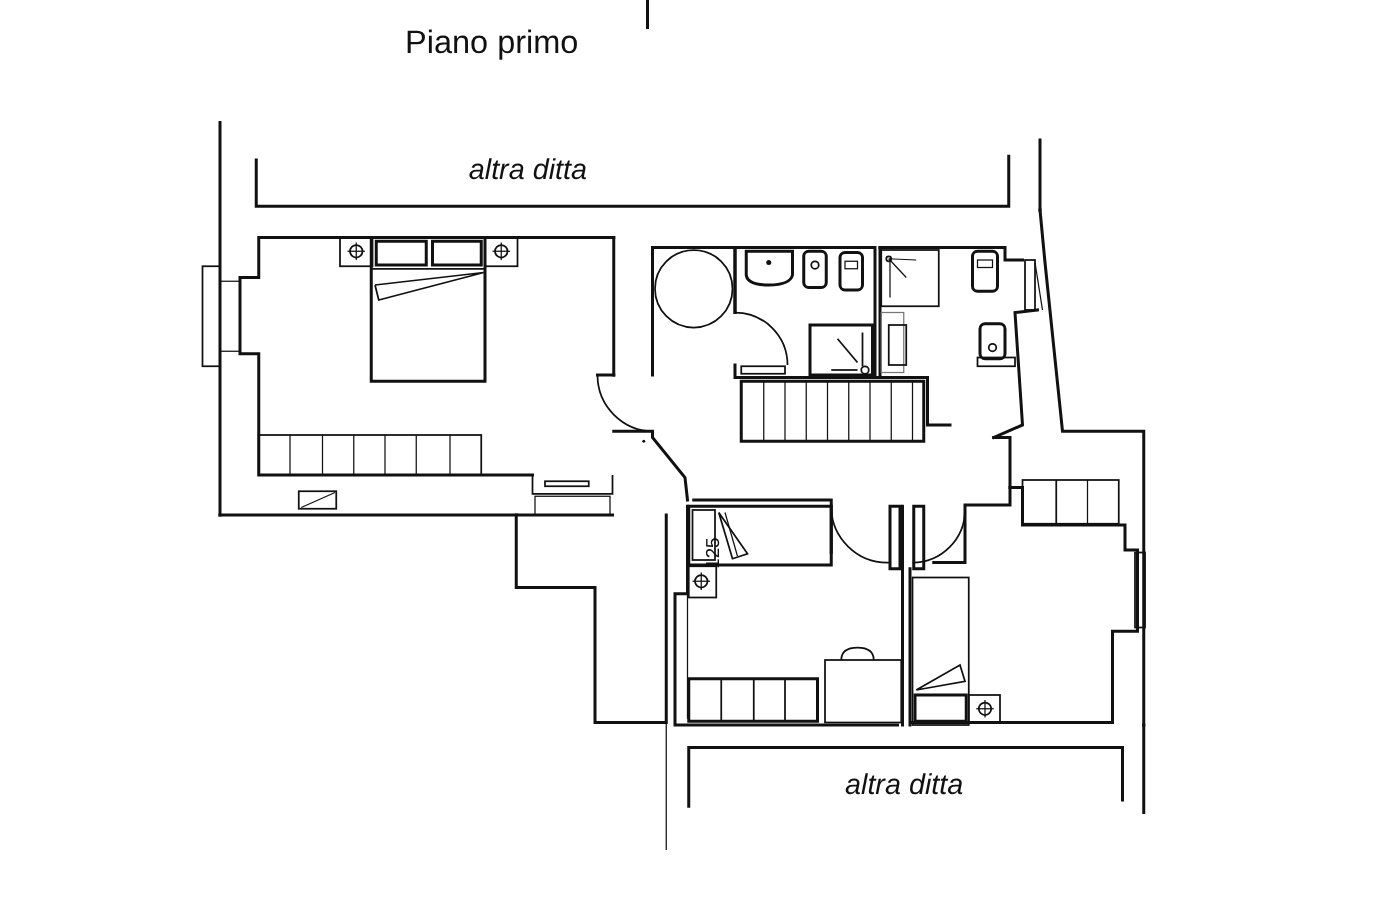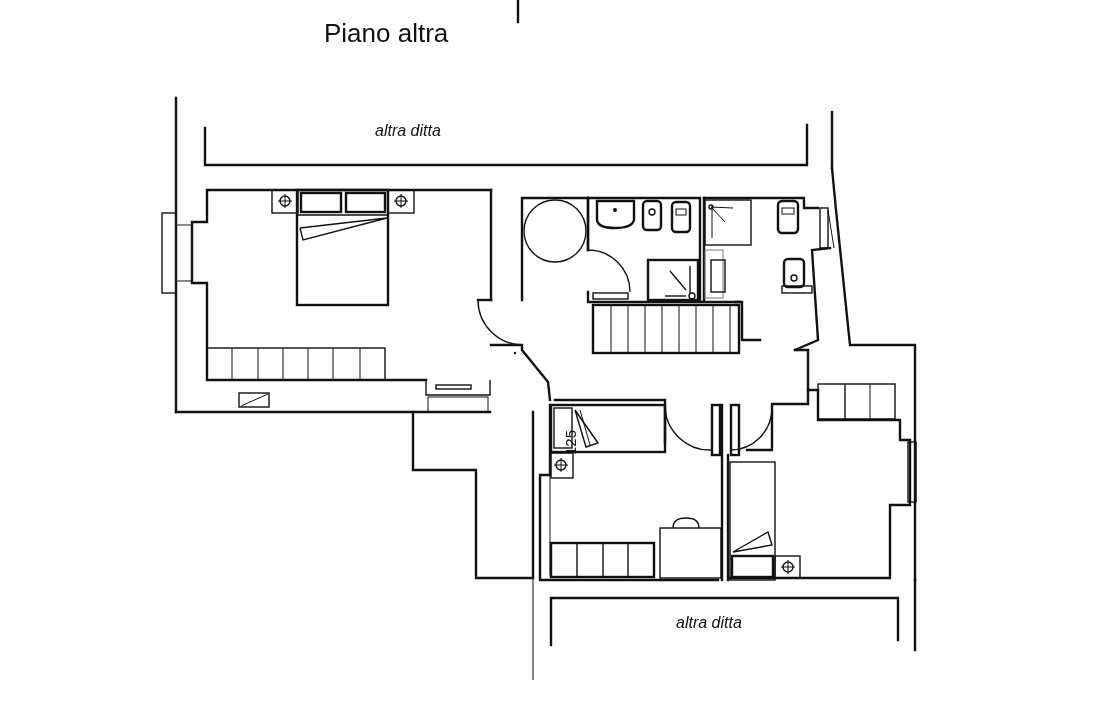--- a/index.html
+++ b/index.html
@@ -1,32 +1,32 @@
 <!DOCTYPE html>
 <html><head>
 <meta charset="utf-8">
 <style>
   html, body { margin: 0; padding: 0; background: #ffffff; }
   body { width: 1106px; height: 720px; overflow: hidden; position: relative;
          font-family: "Liberation Sans", sans-serif; }
   #plan { position: absolute; left: 0; top: 0; width: 1106px; height: 720px; }
   .lbl { position: absolute; color: #111111; white-space: nowrap; }
   .title { font-size: 26px; left: 324px; top: 18px; }
-  .neighbor { font-size: 16px; font-style: italic; }
+  .neighbor { font-size: 23px; font-style: italic; }
   .dim { font-size: 15px; transform: rotate(-90deg); transform-origin: left top; }
   svg .w { stroke: #111; stroke-width: 2.4; fill: none; stroke-linecap: square; }
   svg .t { stroke: #111; stroke-width: 1.4; fill: none; }
   svg .h { stroke: #111; stroke-width: 1; fill: none; }
   svg .g { stroke: #777; stroke-width: 1; fill: none; }
   svg .f { fill: #111; stroke: none; }
 </style>
 </head>
 <body>
 
-<div class="lbl title">Piano altra</div>
+<div class="lbl title">Piano primo</div>
 <div class="lbl neighbor" style="left:375px; top:122px;">altra ditta</div>
 <div class="lbl neighbor" style="left:676px; top:614px;">altra ditta</div>
 <div class="lbl dim" style="left:562px; top:455px;">125</div>
 
 <svg id="plan" viewBox="0 0 1106 720">
 
   <line class="w" x1="518" y1="0" x2="518" y2="22"></line>
 
   <g>
     <polyline class="w" points="205,128 205,165 807,165 807,125"></polyline>

